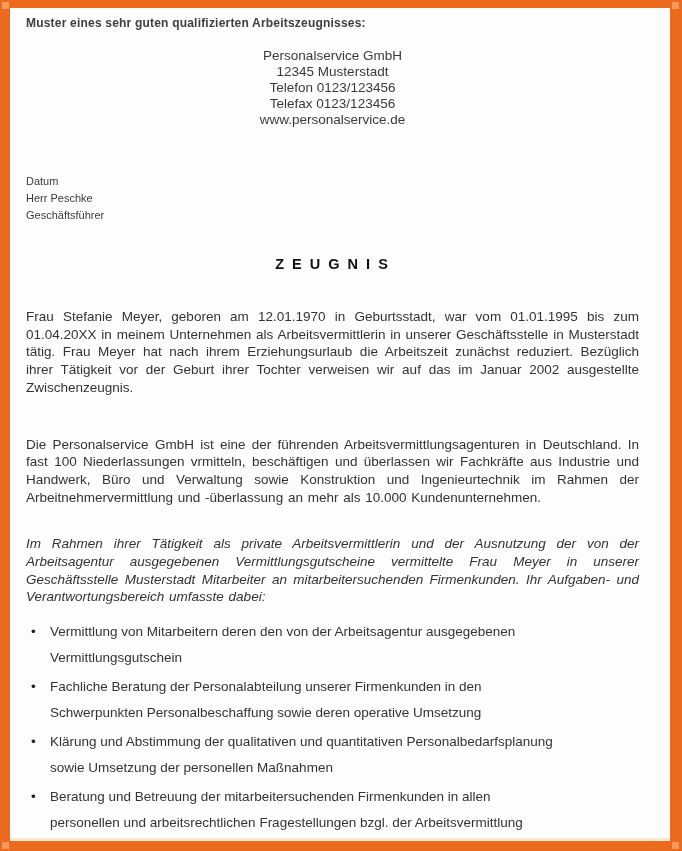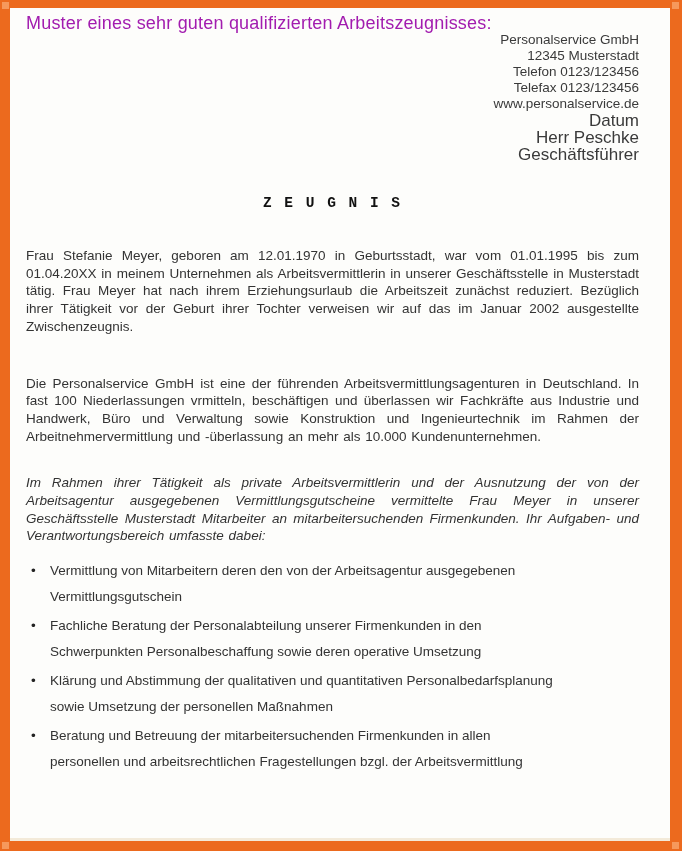--- a/index.html
+++ b/index.html
@@ -33,48 +33,48 @@
     right: 12px;
     bottom: 10px;
     background: #FDFDFB;
     box-sizing: border-box;
     padding: 7px 31px 0 16px;
     overflow: hidden;
     color: #2e2e2e;
     box-shadow: inset 0 -3px 0 #f3ead9;
   }
   .letter-title {
-    font-size: 18px;
-    font-weight: normal;
-    color: #a21caf;
+    font-size: 12px;
+    font-weight: bold;
+    color: #404040;
     line-height: 17px;
     letter-spacing: 0.2px;
   }
   .sender-block {
-    margin-top: 0;
-    text-align: right;
+    margin-top: 16px;
+    text-align: center;
     font-size: 13.5px;
     line-height: 16px;
     color: #3a3a3a;
   }
   .meta-block {
-    text-align: right;
-    font-size: 17px;
+    margin-top: 45px;
+    text-align: left;
+    font-size: 11px;
     line-height: 17px;
     color: #3a3a3a;
   }
   .doc-heading {
     margin-top: 32px;
     text-align: center;
     font-size: 14.5px;
     font-weight: bold;
     letter-spacing: 2px;
     color: #111111;
     line-height: 17px;
-    font-family: Liberation Mono, monospace;
   }
   .para {
     margin: 0;
     font-size: 13.5px;
     line-height: 17.7px;
     text-align: justify;
     word-spacing: 1px;
     color: #333333;
   }
   .para-1 { margin-top: 35px; }

